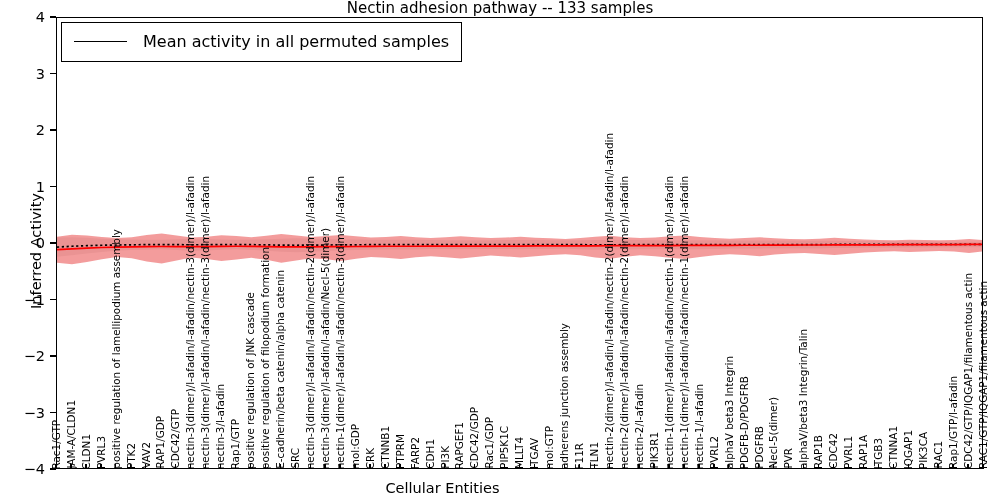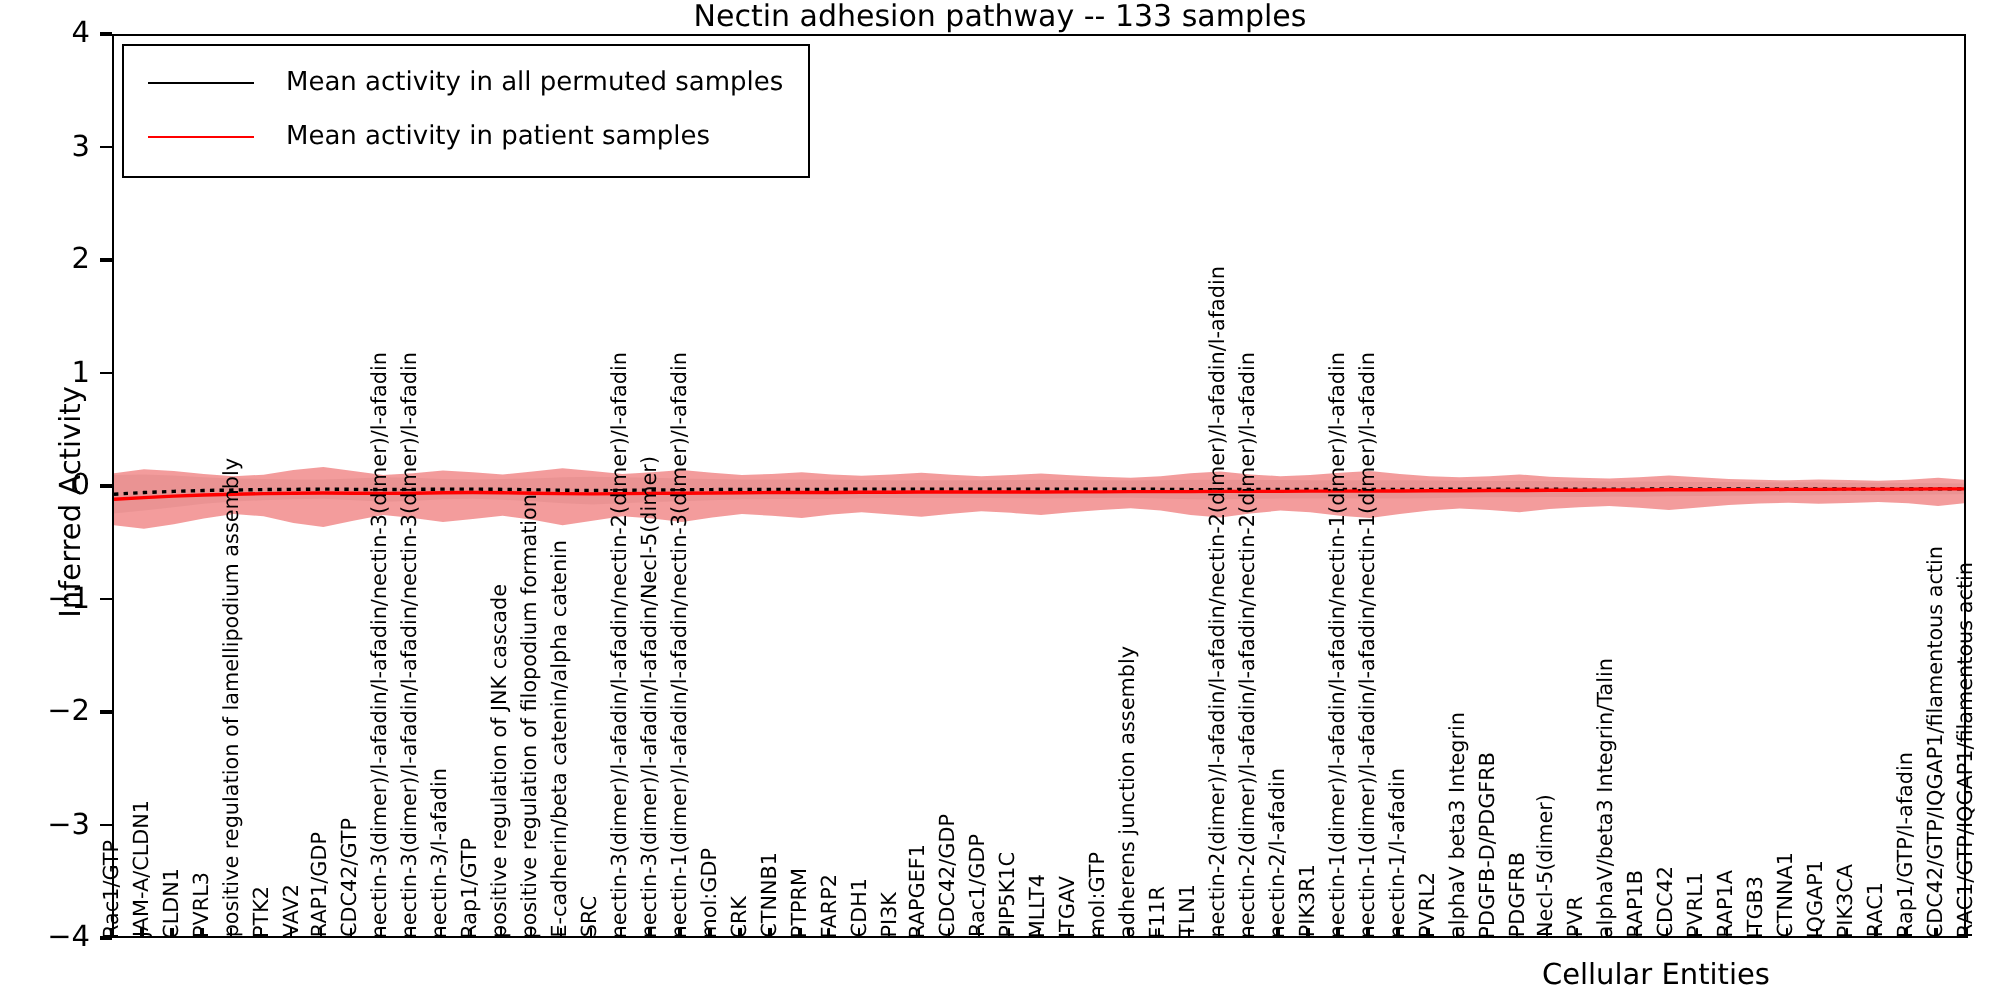--- a/index.html
+++ b/index.html
@@ -29,21 +29,21 @@
   .ytickmark{position:absolute;left:50px;width:6px;height:1.3px;background:#000;}
 
   #ylabel{
     position:absolute;left:-94px;top:243px;width:260px;text-align:center;
     font-size:14.5px;transform:rotate(-90deg);transform-origin:center center;
     white-space:nowrap;
   }
 
   
   #xlabel{
-    position:absolute;left:0;top:480px;width:885px;text-align:right;
+    position:absolute;left:0;top:480px;width:885px;text-align:center;
     font-size:14.5px;
   }
   #xticklabels{position:absolute;left:0;top:0;width:1000px;height:500px;}
   .xlbl{
     position:absolute;bottom:0;
     font-size:10.4px;line-height:10.4px;
     white-space:nowrap;
     writing-mode:vertical-rl;
     transform:rotate(180deg);
     transform-origin:center;
@@ -55,21 +55,21 @@
   
   #legend{
     position:absolute;left:61px;top:22px;
     border:1.3px solid #000;background:#fff;
     padding:5px 12px 6px 12px;
     z-index:40;
   }
   .legrow{display:flex;align-items:center;height:27px;}
   .legline{width:53px;height:0;border-top:1.6px solid #000;margin-right:16px;}
   .legline.red{border-top-color:#ff0000;}
-  .legtext{font-size:13px;white-space:nowrap;}
+  .legtext{font-size:16px;white-space:nowrap;}
 
   svg{display:block;}
 </style>
 </head>
 <body>
 
 <div id="fig">
 
   <div id="title">Nectin adhesion pathway -- 133 samples</div>
 
@@ -234,19 +234,15 @@
       <div class="xtickmark" style="left: 982.35px; top: 464px;"></div>
       <div class="xlbl" style="left: 977.8px; bottom: 31px;">RAC1/GTP/IQGAP1/filamentous actin</div>
     </div>
   <div id="xlabel">Cellular Entities</div>
 
   <div id="legend">
     <div class="legrow">
       <span class="legline"></span>
       <span class="legtext">Mean activity in all permuted samples</span>
     </div>
-    <div class="legrow">
-      <span class="legline red"></span>
-      <span class="legtext">Mean activity in patient samples</span>
-    </div>
   </div>
 
 </div>
 
 </body></html>

